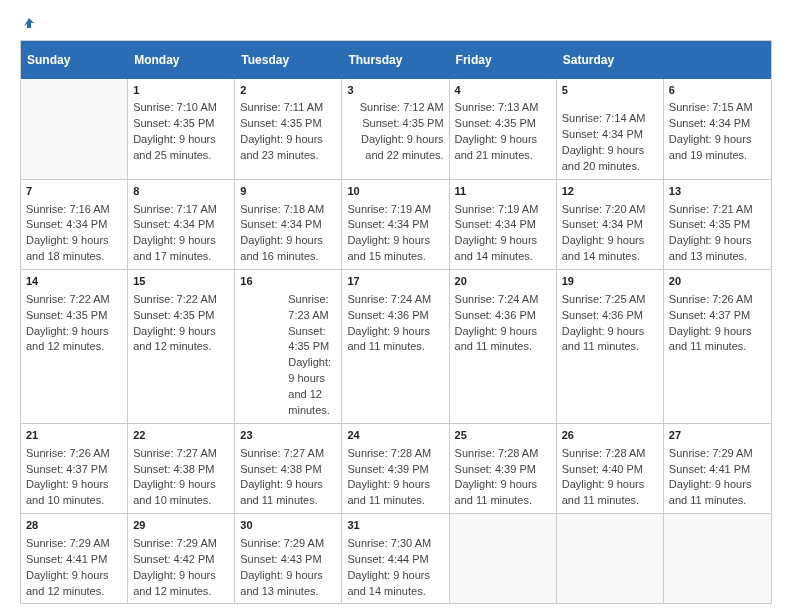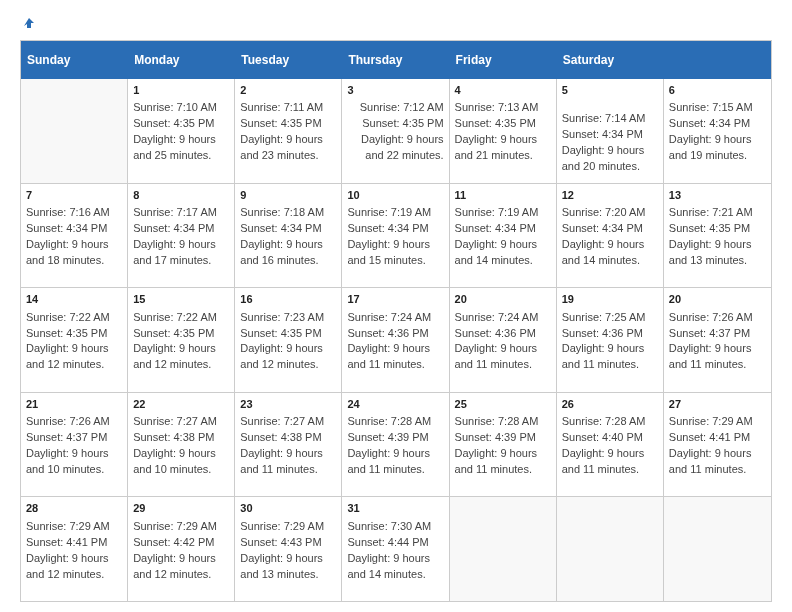--- a/index.html
+++ b/index.html
@@ -267,21 +267,21 @@
           </div>
           <div class="cal-cell">
             <span class="day-num">15</span>
             <div class="info" style="white-space: pre-line;">Sunrise: 7:22 AM
 Sunset: 4:35 PM
 Daylight: 9 hours
 and 12 minutes.</div>
           </div>
           <div class="cal-cell">
             <span class="day-num">16</span>
-            <div class="info" style="white-space: pre-line;">Sunrise: 7:23 AM
+            <div class="info" style="white-space: pre-line; margin-left: 48px;">Sunrise: 7:23 AM
 Sunset: 4:35 PM
 Daylight: 9 hours
 and 12 minutes.</div>
           </div>
           <div class="cal-cell">
             <span class="day-num">17</span>
             <div class="info" style="white-space: pre-line;">Sunrise: 7:24 AM
 Sunset: 4:36 PM
 Daylight: 9 hours
 and 11 minutes.</div>

